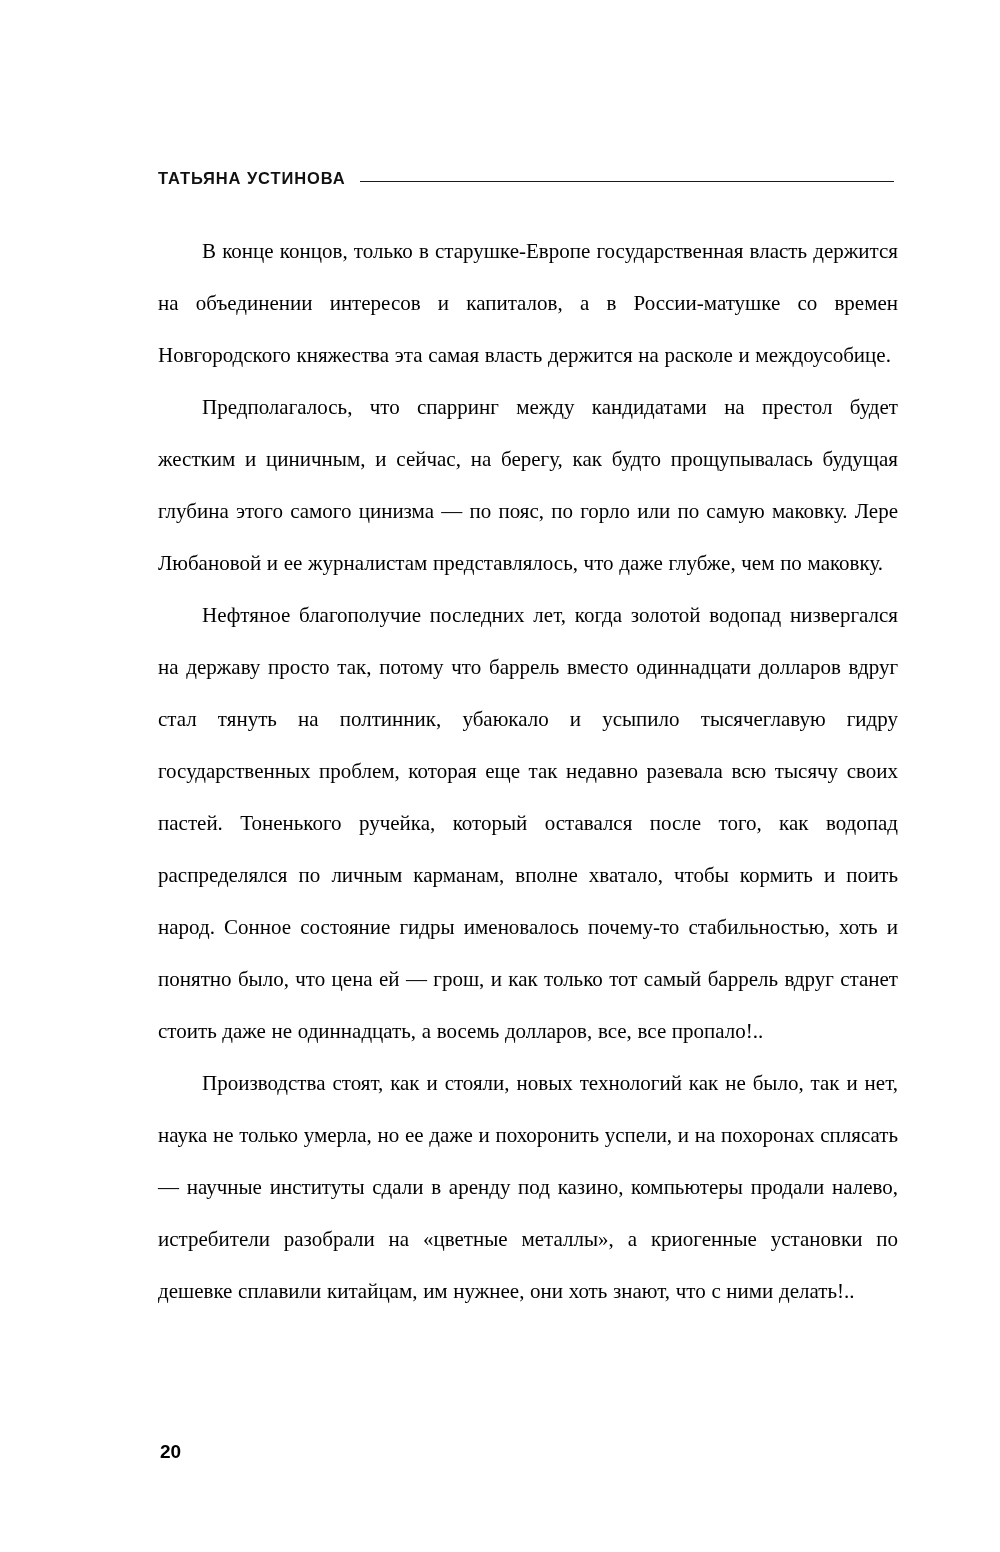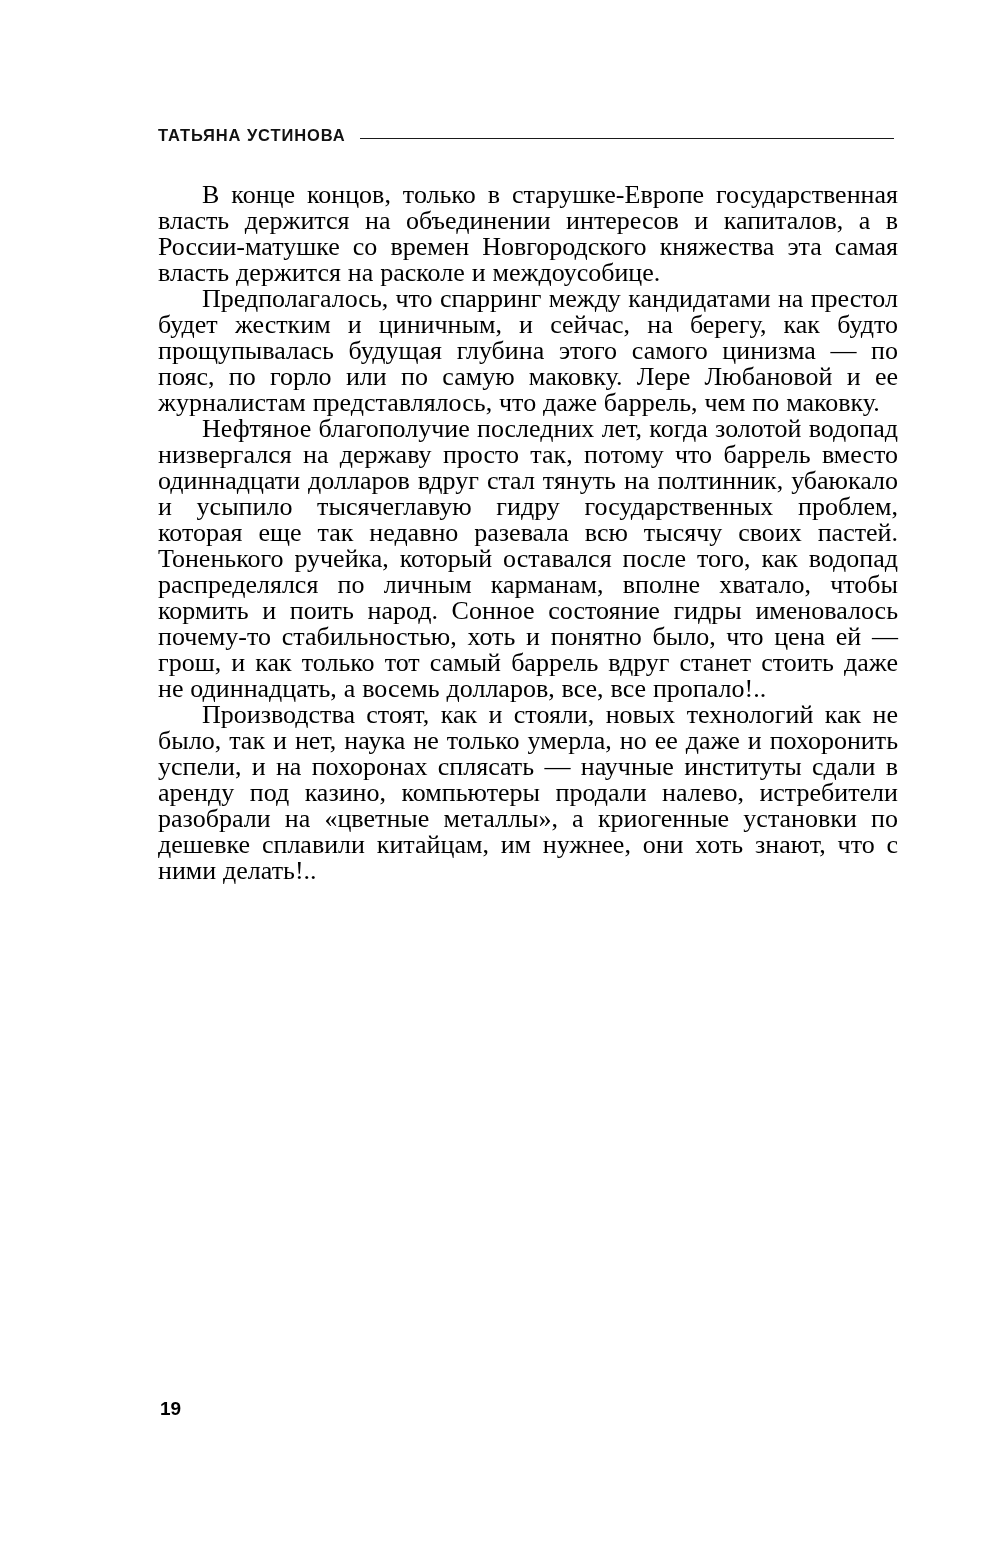--- a/index.html
+++ b/index.html
@@ -12,20 +12,21 @@
     background: #ffffff;
     font-family: "Liberation Serif", serif;
     color: #000000;
     overflow: hidden;
   }
   .page {
     position: relative;
     width: 1000px;
     height: 1348px;
     box-sizing: border-box;
+    margin-top: 43px;
   }
   .running-head {
     position: absolute;
     left: 158px;
     top: 126px;
     width: 736px;
     display: flex;
     align-items: center;
     gap: 14px;
   }
@@ -44,22 +45,22 @@
     margin-top: 6px;
   }
   .body-text {
     position: absolute;
     left: 158px;
     top: 182px;
     width: 740px;
   }
   .body-text p {
     margin: 0;
-    font-size: 26px;
-    line-height: 26px;
+    font-size: 21px;
+    line-height: 52px;
     text-align: justify;
     text-indent: 44px;
     hyphens: manual;
     word-spacing: 0.4px;
   }
   .folio {
     position: absolute;
     left: 160px;
     top: 1398px;
     font-family: "Liberation Sans", sans-serif;
@@ -73,20 +74,20 @@
 
 <div class="page">
 
   <div class="running-head">
     <span class="author">ТАТЬЯНА УСТИНОВА</span>
     <span class="rule"></span>
   </div>
 
   <div class="body-text">
     <p>В конце концов, только в старушке-Европе государственная власть держится на объединении интересов и капиталов, а в России-матушке со времен Новгородского княжества эта самая власть держится на расколе и междоусобице.</p>
-    <p>Предполагалось, что спарринг между кандидатами на престол будет жестким и циничным, и сейчас, на берегу, как будто прощупывалась будущая глубина этого самого цинизма — по пояс, по горло или по самую маковку. Лере Любановой и ее журналистам представлялось, что даже баррель, чем по маковку.</p>
+    <p>Предполагалось, что спарринг между кандидатами на престол будет жестким и циничным, и сейчас, на берегу, как будто прощупывалась будущая глубина этого самого цинизма — по пояс, по горло или по самую маковку. Лере Любановой и ее журналистам представлялось, что даже глубже, чем по маковку.</p>
     <p>Нефтяное благополучие последних лет, когда золотой водопад низвергался на державу просто так, потому что баррель вместо одиннадцати долларов вдруг стал тянуть на полтинник, убаюкало и усыпило тысячеглавую гидру государственных проблем, которая еще так недавно разевала всю тысячу своих пастей. Тоненького ручейка, который оставался после того, как водопад распределялся по личным карманам, вполне хватало, чтобы кормить и поить народ. Сонное состояние гидры именовалось почему-то стабильностью, хоть и понятно было, что цена ей — грош, и как только тот самый баррель вдруг станет стоить даже не одиннадцать, а восемь долларов, все, все пропало!..</p>
     <p>Производства стоят, как и стояли, новых технологий как не было, так и нет, наука не только умерла, но ее даже и похоронить успели, и на похоронах сплясать — научные институты сдали в аренду под казино, компьютеры продали налево, истребители разобрали на «цветные металлы», а криогенные установки по дешевке сплавили китайцам, им нужнее, они хоть знают, что с ними делать!..</p>
   </div>
 
-  <div class="folio">19</div>
+  <div class="folio">20</div>
 
 </div>
 
 </body></html>

